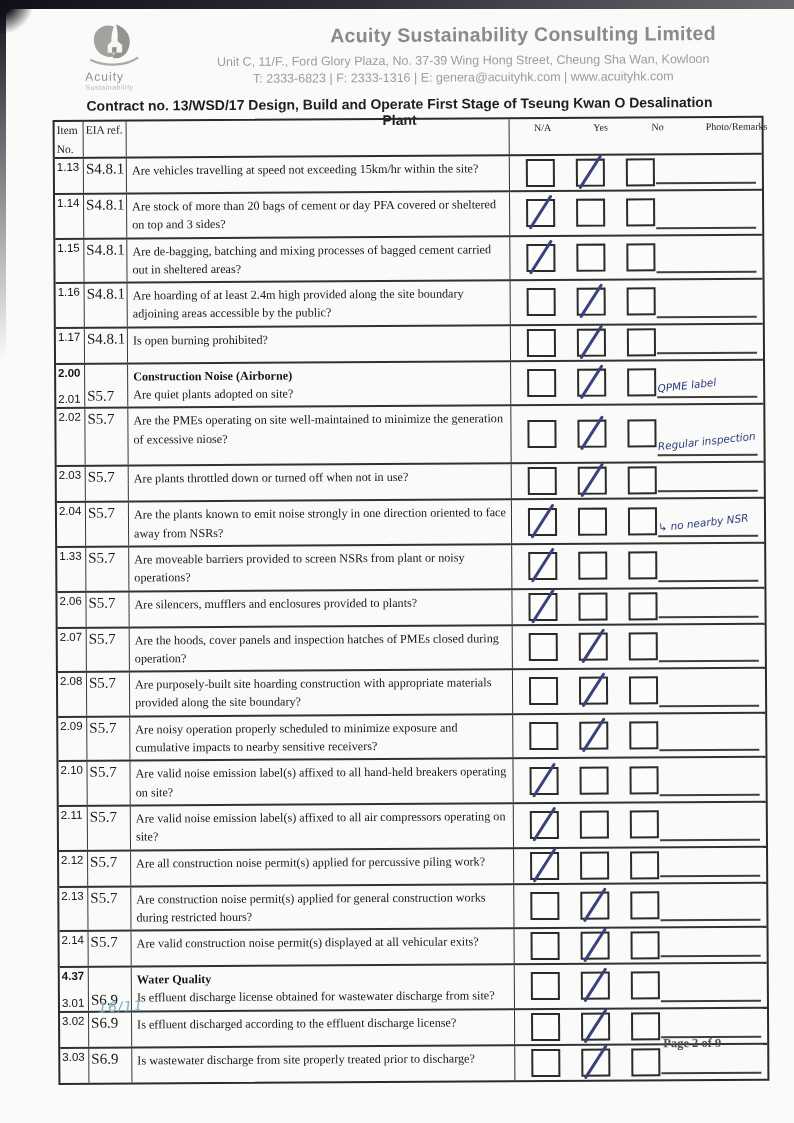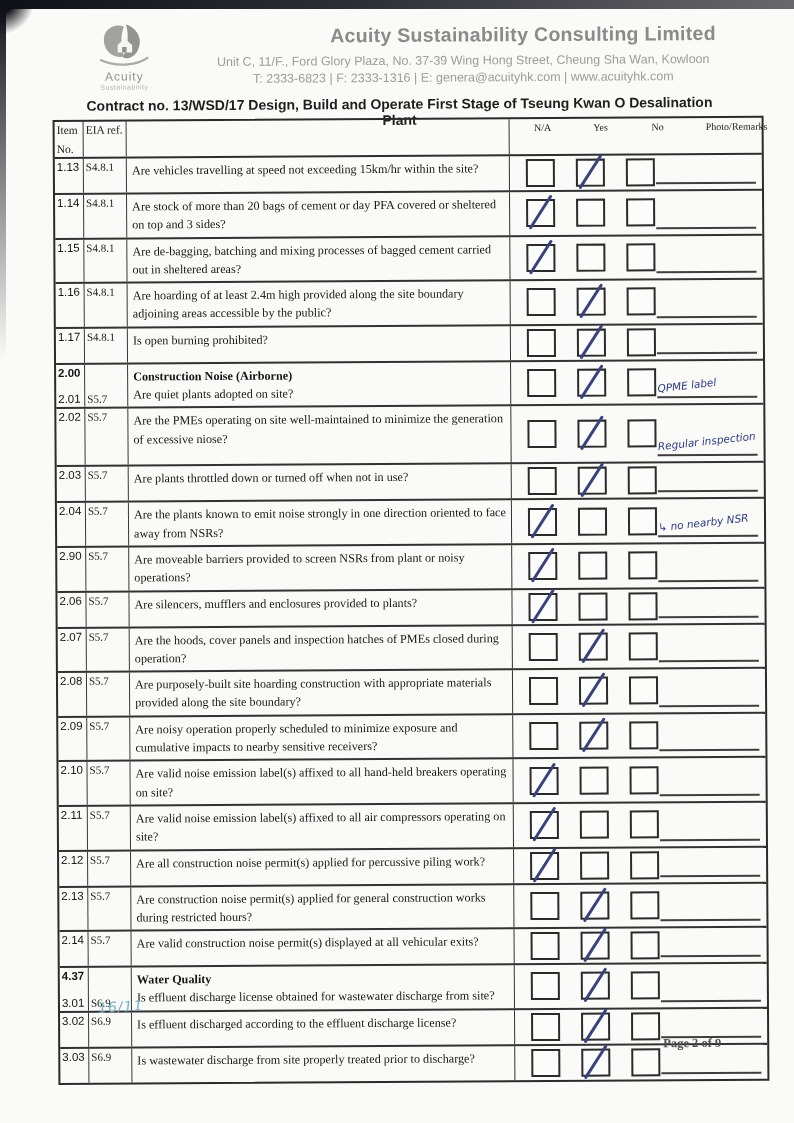--- a/index.html
+++ b/index.html
@@ -7,41 +7,41 @@
   .scan{position:relative; width:794px; height:1123px; background:#fafaf8; overflow:hidden; margin:0 auto;}
   .top-strip{position:absolute; top:0; left:0; right:0; height:9px;
     background:linear-gradient(90deg,#101018,#2e2e36 45%,#68686c); z-index:5;}
   .left-strip{position:absolute; top:0; left:0; width:6px; height:360px;
     background:linear-gradient(180deg,#101018,rgba(130,130,126,0)); z-index:5;}
   .corner-shade{position:absolute; top:0; left:0; width:34px; height:34px;
     background:radial-gradient(circle at 0 0,#101018 28%,rgba(16,16,24,0) 72%); z-index:6;}
   .sheet{position:absolute; inset:0; transform:rotate(-0.35deg); transform-origin:380px 520px;}
 
   
-  .logo{position:absolute; left:72px; top:20px; width:110px; text-align:center; color:#909090;}
+  .logo{position:absolute; left:88px; top:20px; width:110px; color:#909090;}
   .logo .logo-word{font-family:"Liberation Sans",sans-serif; font-size:12px; letter-spacing:1px; color:#8f8f8f; margin-top:-2px;}
   .logo .logo-sub{font-family:"Liberation Sans",sans-serif; font-size:7px; letter-spacing:.5px; color:#b5b5b3;}
   .company{position:absolute; left:178px; right:40px; top:24px; text-align:center;
     font-family:"Liberation Sans",sans-serif; color:#9b9b9b;}
   .company .name{font-size:19.5px; font-weight:bold; color:#8a8a8a; letter-spacing:.3px; padding-left:120px;}
   .company .addr{font-size:12.5px; margin-top:7px; color:#9c9c9c;}
   .company .contact{font-size:12.5px; margin-top:3px; color:#9c9c9c;}
 
   .doc-title{position:absolute; left:86px; top:96px; width:632px; text-align:center;
     font-family:"Liberation Sans",sans-serif; font-weight:bold; font-size:14px; color:#1e1e1e;}
 
   
   .ctable{position:absolute; left:55px; top:118px; width:707px; border:2px solid #2b2b2b; background:transparent;}
   .row{display:grid; grid-template-columns:29px 43px 383px 1fr; border-bottom:2px solid #323232; position:relative;}
   .row:last-child{border-bottom:none;}
   .cell{position:relative;}
   .c-item{border-right:1.6px solid #383838; padding:2px 1px 2px 2px;
     font-family:"Liberation Sans",sans-serif; font-size:11.5px; color:#141414;
     display:flex; flex-direction:column; justify-content:space-between;}
-  .c-eia{border-right:1.6px solid #383838; padding:2px 1px 2px 2px; font-size:11px; color:#1a1a1a;
+  .c-eia{border-right:1.6px solid #383838; padding:2px 1px 2px 2px; font-size:15px; color:#1a1a1a;
     display:flex; flex-direction:column;}
   .has-section .c-eia{justify-content:flex-end;}
   .c-q{border-right:1.8px solid #303030; padding:3px 4px 3px 5px; font-size:12.2px; color:#161616; line-height:1.5;
     display:flex; flex-direction:column; justify-content:space-between;}
   .sec-no{font-weight:bold;}
   .sec-title{font-weight:bold;}
   .c-checks{min-width:0;}
 
   .hdr{height:35px; border-bottom:2px solid #2d2d2d;}
   .hdr .c-item,.hdr .c-eia{font-family:"Liberation Serif",serif; font-size:11.5px; color:#222;}
@@ -313,21 +313,21 @@
               </span>
       <span class="box box-yes"></span>
       <span class="box box-no"></span>
       <span class="remark-line"></span>
       <span class="f-remark remark-note show">↳ no nearby NSR</span>
     </div>
   </div>
           <div class="row lines-1">
     <div class="cell c-item">
 
-      <span class="f-item">2.90</span>
+      <span class="f-item">1.33</span>
     </div>
     <div class="cell c-eia">
       <span class="f-eia">S5.7</span>
     </div>
     <div class="cell c-q">
 
       <span class="f-question">Are moveable barriers provided to screen NSRs from plant or noisy operations?</span>
     </div>
     <div class="cell c-checks">
       <span class="box box-na checked">

